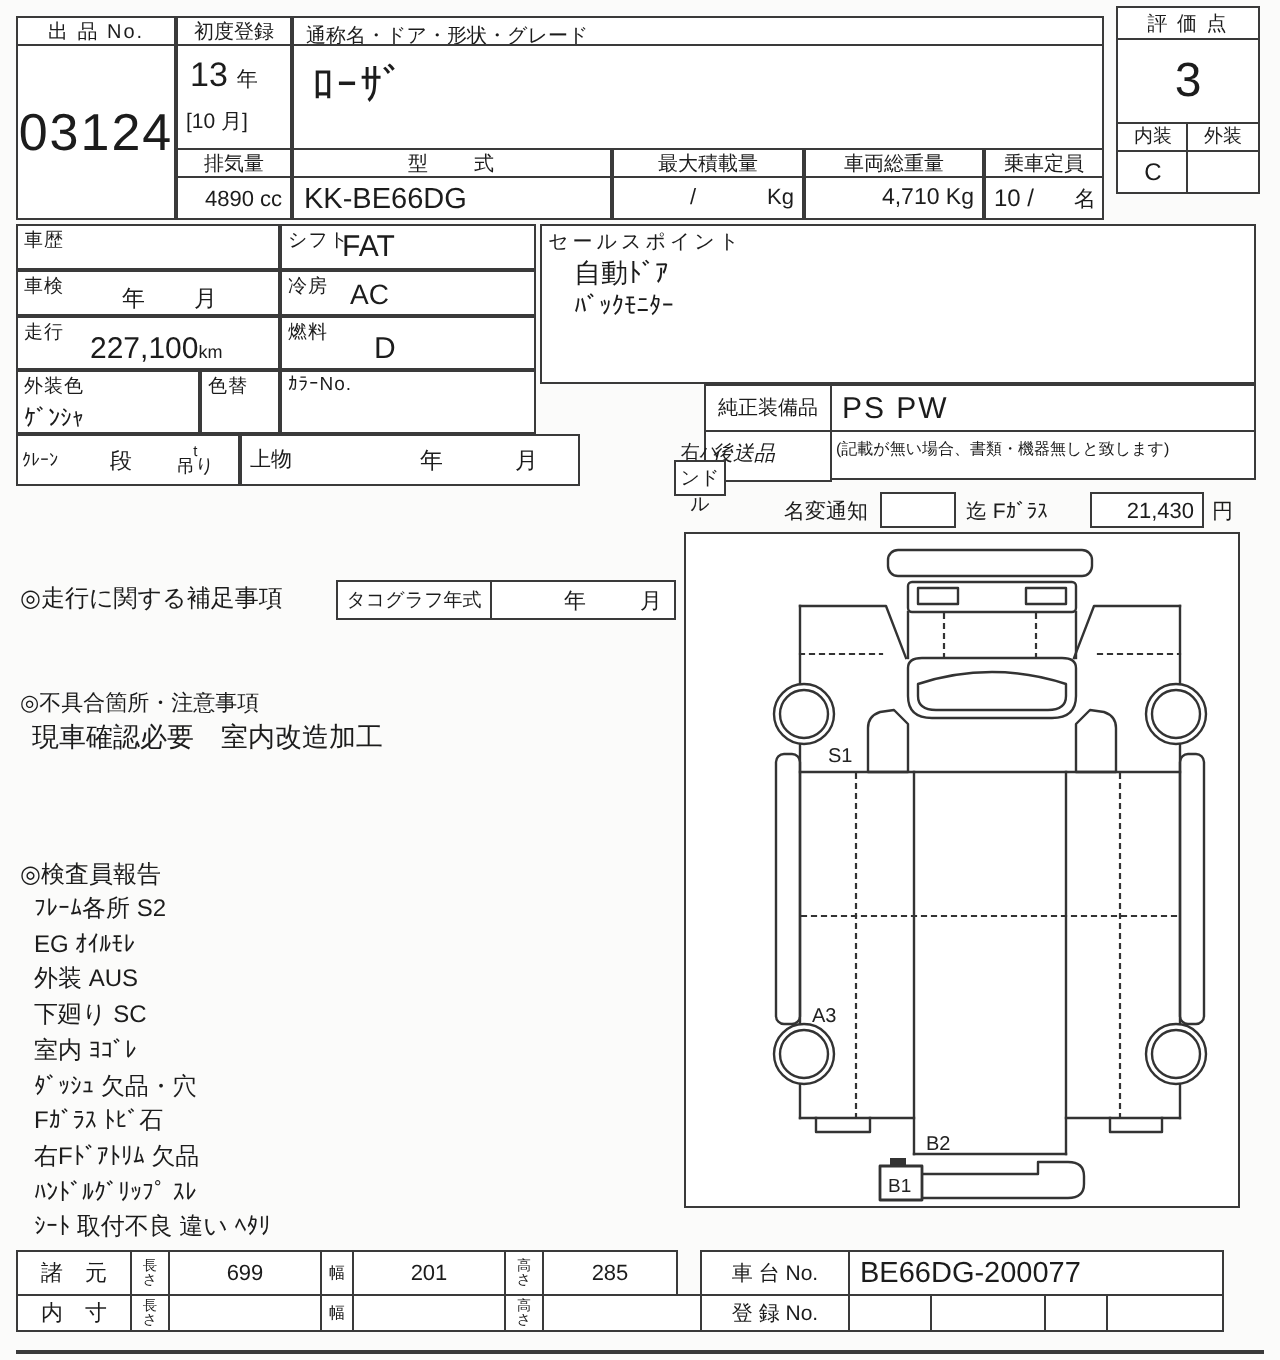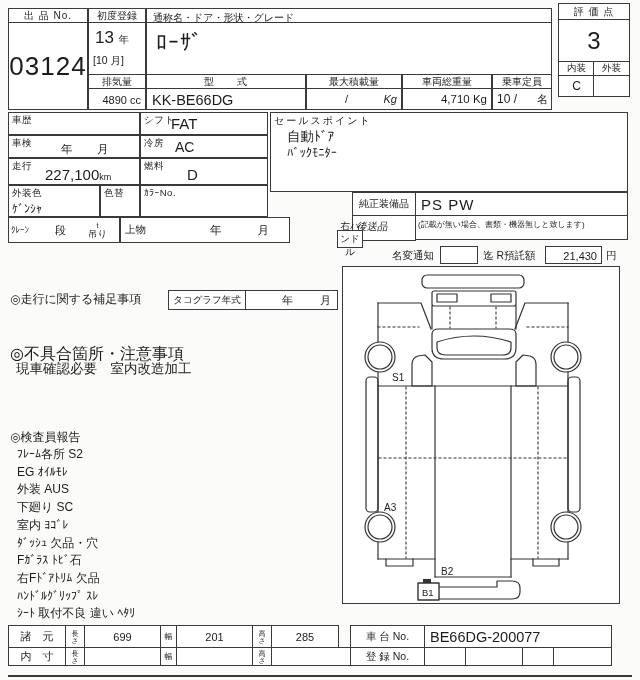--- a/index.html
+++ b/index.html
@@ -54,21 +54,21 @@
   </div>
 
 <div class="box ctr hdr" style="left:146px;top:74px;width:160px;height:15px;">型　　式</div>
 <div class="box" style="left:146px;top:88px;width:160px;height:22px;">
     <span style="position:absolute;left:5px;top:3px;font-size:14.5px;">KK-BE66DG</span>
   </div>
 
 <div class="box ctr hdr" style="left:306px;top:74px;width:96px;height:15px;letter-spacing:0;">最大積載量</div>
 <div class="box rowflex" style="left:306px;top:88px;width:96px;height:22px;font-size:11px;">
   <span style="margin-left:38px;">/</span>
-  <span style="margin-left:auto;margin-right:4px;font-style:italic;">Kg</span>
+  <span style="margin-left:auto;margin-right:4px;">Kg</span>
 </div>
 
 <div class="box ctr hdr" style="left:402px;top:74px;width:90px;height:15px;letter-spacing:0;">車両総重量</div>
 <div class="box" style="left:402px;top:88px;width:90px;height:22px;">
     <span style="position:absolute;right:4px;top:4px;font-size:11.5px;">4,710 Kg</span>
   </div>
 
 <div class="box ctr hdr" style="left:492px;top:74px;width:60px;height:15px;letter-spacing:0;">乗車定員</div>
 <div class="box rowflex" style="left:492px;top:88px;width:60px;height:22px;font-size:12px;">
   <span style="margin-left:4px;">10 /</span>
@@ -141,51 +141,51 @@
 <div class="box" style="left:352px;top:215px;width:64px;height:26px;font-style:italic;">
     <span style="position:absolute;left:3px;top:4px;font-size:10.5px;">後送品</span>
   </div>
 <div class="box" style="left:415px;top:215px;width:213px;height:25px;">
     <span style="position:absolute;left:2px;top:3px;font-size:8px;">(記載が無い場合、書類・機器無しと致します)</span>
   </div>
 
 <div class="box ctr" style="left:337px;top:230px;width:26px;height:18px;font-size:9.5px;">右ハンドル</div>
 <span class="nob" style="left:392px;top:249px;font-size:10.5px;">名変通知</span>
 <div class="box" style="left:440px;top:246px;width:38px;height:18px;"></div>
-<span class="nob" style="left:483px;top:249px;font-size:10.5px;">迄 R預託額</span>
+<span class="nob" style="left:483px;top:249px;font-size:10.5px;">迄 Fｶﾞﾗｽ</span>
 <div class="box" style="left:545px;top:246px;width:57px;height:18px;">
     <span style="position:absolute;right:4px;top:3px;font-size:11px;">21,430</span>
   </div>
 <span class="nob" style="left:606px;top:249px;font-size:10.5px;">円</span>
 
 <span class="nob" style="left:10px;top:291px;font-size:12px;text-align:center;">◎走行に関する補足事項</span>
 <div class="box ctr" style="left:168px;top:290px;width:78px;height:20px;font-size:9.5px;">タコグラフ年式</div>
 <div class="box rowflex" style="left:245px;top:290px;width:93px;height:20px;font-size:11px;">
   <span style="margin-left:36px;">年</span>
   <span style="margin-left:auto;margin-right:6px;">月</span>
 </div>
 
-<span class="nob" style="left:10px;top:344px;font-size:16px;">◎不具合箇所・注意事項</span>
+<span class="nob" style="left:10px;top:344px;font-size:11px;">◎不具合箇所・注意事項</span>
 <span class="nob" style="left:16px;top:360px;font-size:13.5px;">現車確認必要　室内改造加工</span>
 
 <span class="nob" style="left:10px;top:429px;font-size:12px;">◎検査員報告</span>
 <div class="nob" style="left:17px;top:446px;width:280px;font-size:12px;line-height:17.7px;">
   <div>ﾌﾚｰﾑ各所 S2</div>
   <div>EG ｵｲﾙﾓﾚ</div>
   <div>外装 AUS</div>
   <div>下廻り SC</div>
   <div>室内 ﾖｺﾞﾚ</div>
   <div>ﾀﾞｯｼｭ 欠品・穴</div>
   <div>Fｶﾞﾗｽ ﾄﾋﾞ石</div>
   <div>右Fﾄﾞｱﾄﾘﾑ 欠品</div>
   <div>ﾊﾝﾄﾞﾙｸﾞﾘｯﾌﾟ ｽﾚ</div>
   <div>ｼｰﾄ 取付不良 違い ﾍﾀﾘ</div>
 </div>
 
-<div class="box" style="left:342px;top:266px;width:278px;height:338px;">
+<div class="box" style="left:342px;top:266px;width:278px;height:338px;padding-left:22px;">
   <svg width="276" height="336" viewBox="0 0 276 336">
     <g class="ln">
 
       <rect x="79" y="8" width="102" height="13" rx="5"></rect>
 
       <rect x="89" y="24" width="84" height="15" rx="2"></rect>
       <rect x="94" y="27" width="20" height="8"></rect>
       <rect x="148" y="27" width="20" height="8"></rect>
 
       <path d="M89,39 L89,62"></path>

